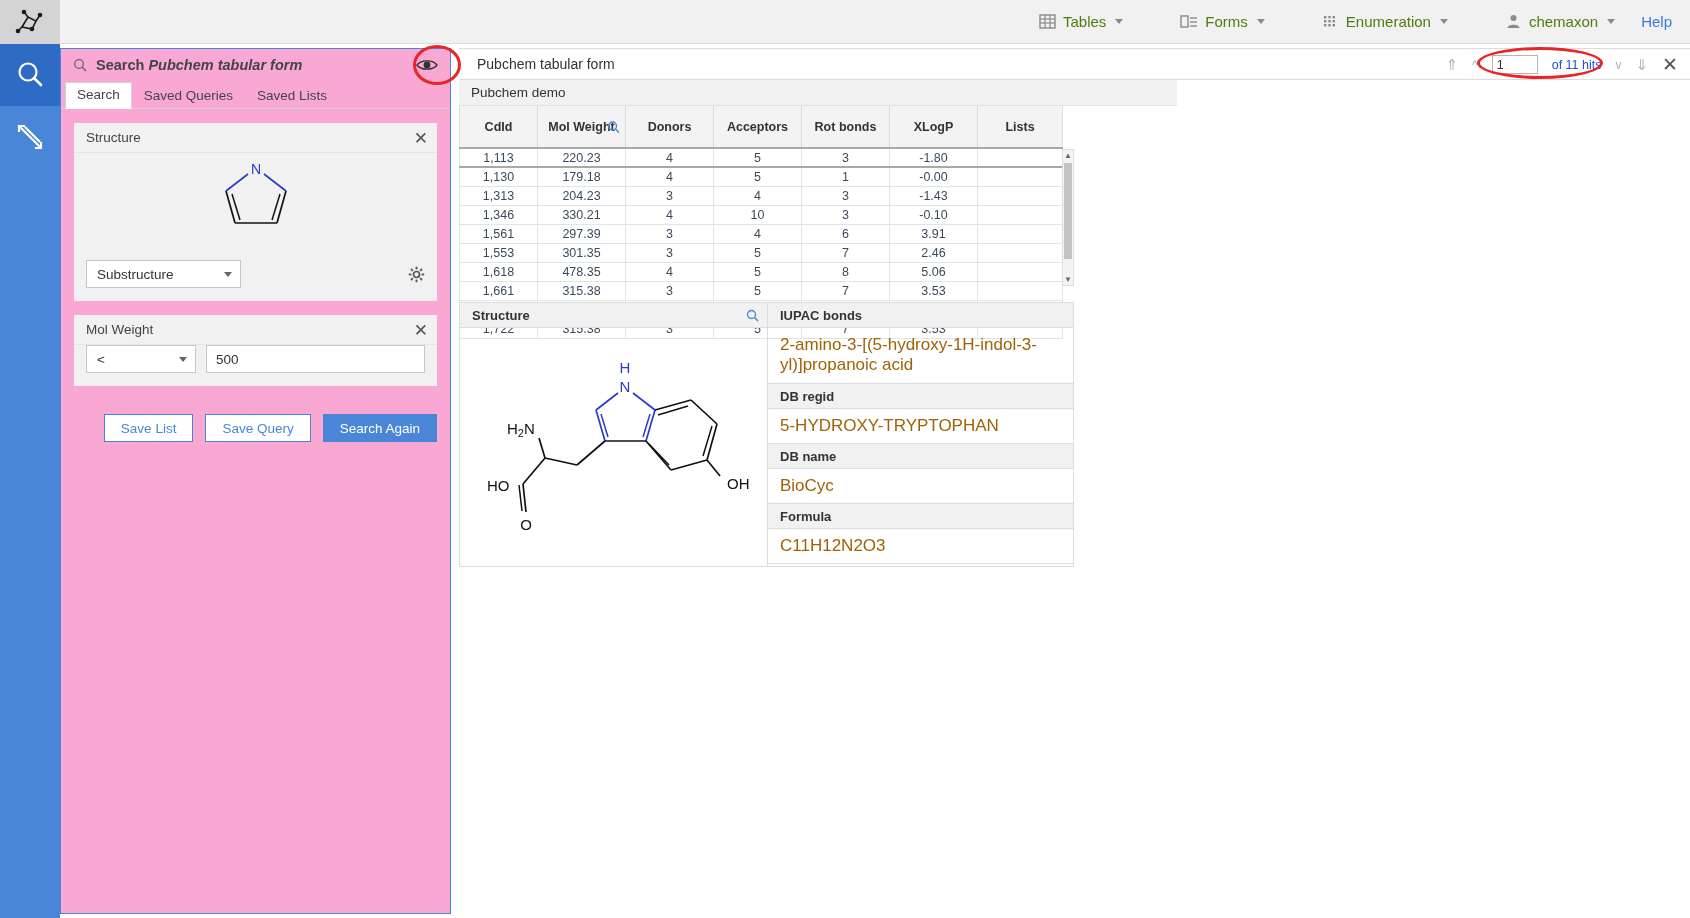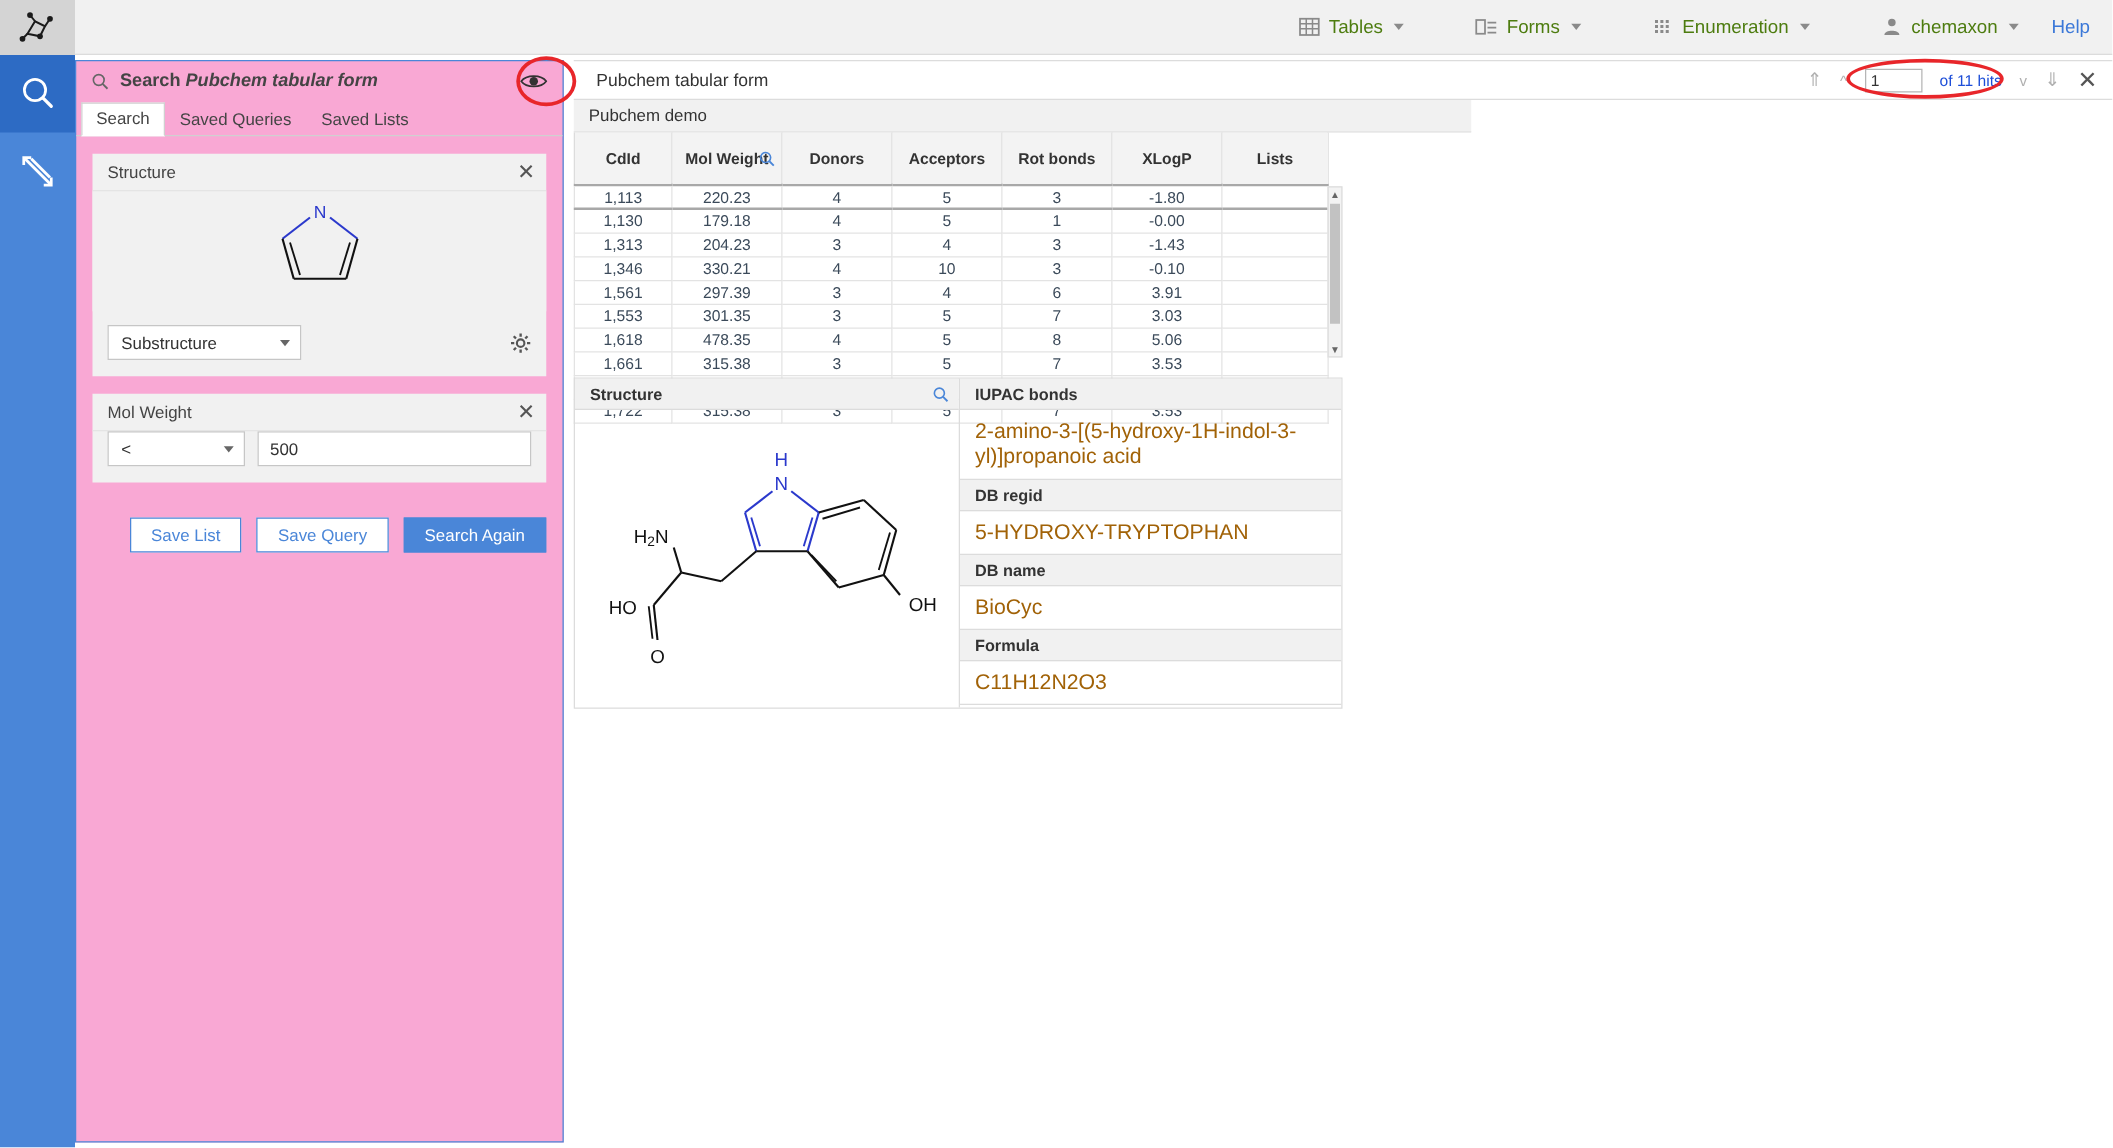--- a/index.html
+++ b/index.html
@@ -482,21 +482,21 @@
                 <td style="width: 88px;">6</td>
                 <td style="width: 88px;">3.91</td>
                 <td style="width: 85px;"></td>
               </tr>
               <tr>
                 <td style="width: 78px;">1,553</td>
                 <td style="width: 88px;">301.35</td>
                 <td style="width: 88px;">3</td>
                 <td style="width: 88px;">5</td>
                 <td style="width: 88px;">7</td>
-                <td style="width: 88px;">3.03</td>
+                <td style="width: 88px;">2.46</td>
                 <td style="width: 85px;"></td>
               </tr>
               <tr>
                 <td style="width: 78px;">1,618</td>
                 <td style="width: 88px;">478.35</td>
                 <td style="width: 88px;">4</td>
                 <td style="width: 88px;">5</td>
                 <td style="width: 88px;">8</td>
                 <td style="width: 88px;">5.06</td>
                 <td style="width: 85px;"></td>

